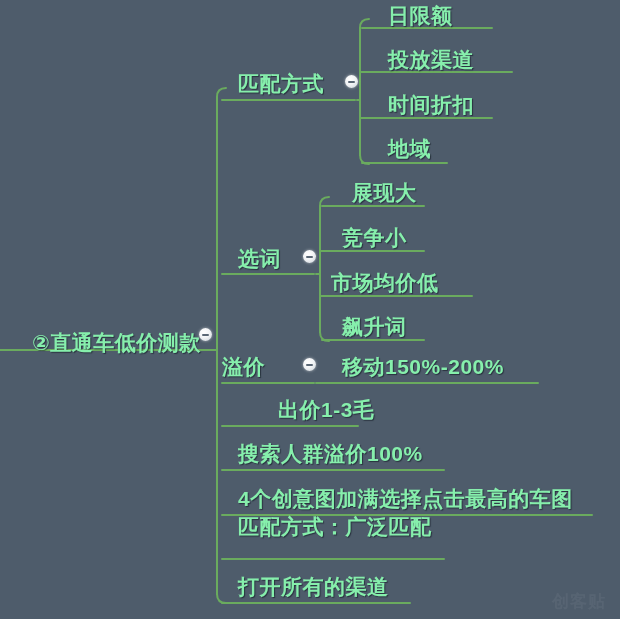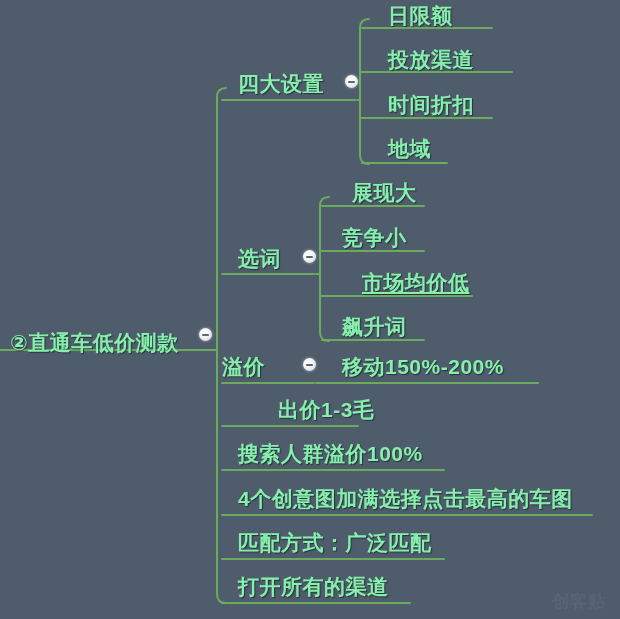--- a/index.html
+++ b/index.html
@@ -29,21 +29,21 @@
   }
   .node {
     position: absolute;
     white-space: nowrap;
     color: #86efac;
     font-weight: bold;
     letter-spacing: 0.5px;
     text-shadow: 1px 1px 1px rgba(20,28,38,0.65);
     line-height: 1;
   }
-  .n-root   { font-size: 21px; }
+  .n-root   { font-size: 21px; margin-left: 22px; }
   .n-l1     { font-size: 21px; }
   .n-l2     { font-size: 21px; }
   .collapse {
     position: absolute;
     width: 13px;
     height: 13px;
     border-radius: 50%;
     background: radial-gradient(circle at 38% 33%, #ffffff 0%, #f2f4f6 45%, #c9d1d8 100%);
     box-shadow: 0 0 3px rgba(255,255,255,0.55);
   }
@@ -105,35 +105,35 @@
       <path d="M 322 383 L 538 383" fill="none" stroke="#6aab5e" stroke-width="2" stroke-linecap="round"></path>
       <path d="M 222 426 L 358 426" fill="none" stroke="#6aab5e" stroke-width="2" stroke-linecap="round"></path>
       <path d="M 222 470 L 444 470" fill="none" stroke="#6aab5e" stroke-width="2" stroke-linecap="round"></path>
       <path d="M 222 515 L 592 515" fill="none" stroke="#6aab5e" stroke-width="2" stroke-linecap="round"></path>
       <path d="M 222 559 L 444 559" fill="none" stroke="#6aab5e" stroke-width="2" stroke-linecap="round"></path>
       <path d="M 222 603 L 410 603" fill="none" stroke="#6aab5e" stroke-width="2" stroke-linecap="round"></path>
     </svg>
   <div id="nodes">
       <div class="node n-root" style="left: 10px; top: 332px;">②直通车低价测款</div>
       <div class="collapse" style="left: 199px; top: 328px;"></div>
-      <div class="node n-l1" style="left: 238px; top: 73px;">四大设置</div>
+      <div class="node n-l1" style="left: 238px; top: 73px;">匹配方式</div>
       <div class="collapse" style="left: 345px; top: 75px;"></div>
       <div class="node n-l2" style="left: 388px; top: 5px;">日限额</div>
       <div class="node n-l2" style="left: 388px; top: 49px;">投放渠道</div>
       <div class="node n-l2" style="left: 388px; top: 94px;">时间折扣</div>
       <div class="node n-l2" style="left: 388px; top: 138px;">地域</div>
       <div class="node n-l1" style="left: 238px; top: 248px;">选词</div>
       <div class="collapse" style="left: 303px; top: 250px;"></div>
       <div class="node n-l2" style="left: 352px; top: 182px;">展现大</div>
       <div class="node n-l2" style="left: 342px; top: 227px;">竞争小</div>
-      <div class="node n-l2" style="left: 362px; top: 272px; text-decoration: underline;">市场均价低</div>
+      <div class="node n-l2" style="left: 331px; top: 272px;">市场均价低</div>
       <div class="node n-l2" style="left: 342px; top: 316px;">飙升词</div>
       <div class="node n-l1" style="left: 222px; top: 356px;">溢价</div>
       <div class="collapse" style="left: 303px; top: 358px;"></div>
       <div class="node n-l2" style="left: 342px; top: 356px;">移动150%-200%</div>
       <div class="node n-l1" style="left: 238px; top: 399px; margin-left: 40px;">出价1-3毛</div>
       <div class="node n-l1" style="left: 238px; top: 443px;">搜索人群溢价100%</div>
       <div class="node n-l1" style="left: 238px; top: 488px;">4个创意图加满选择点击最高的车图</div>
-      <div class="node n-l1" style="left: 238px; top: 532px; text-align: center;">匹配方式：广泛匹配</div>
+      <div class="node n-l1" style="left: 238px; top: 516px; text-align: center;">匹配方式：广泛匹配</div>
       <div class="node n-l1" style="left: 238px; top: 576px;">打开所有的渠道</div>
     </div>
   <div class="watermark">创客贴</div>
 </div>
 
 </body></html>

